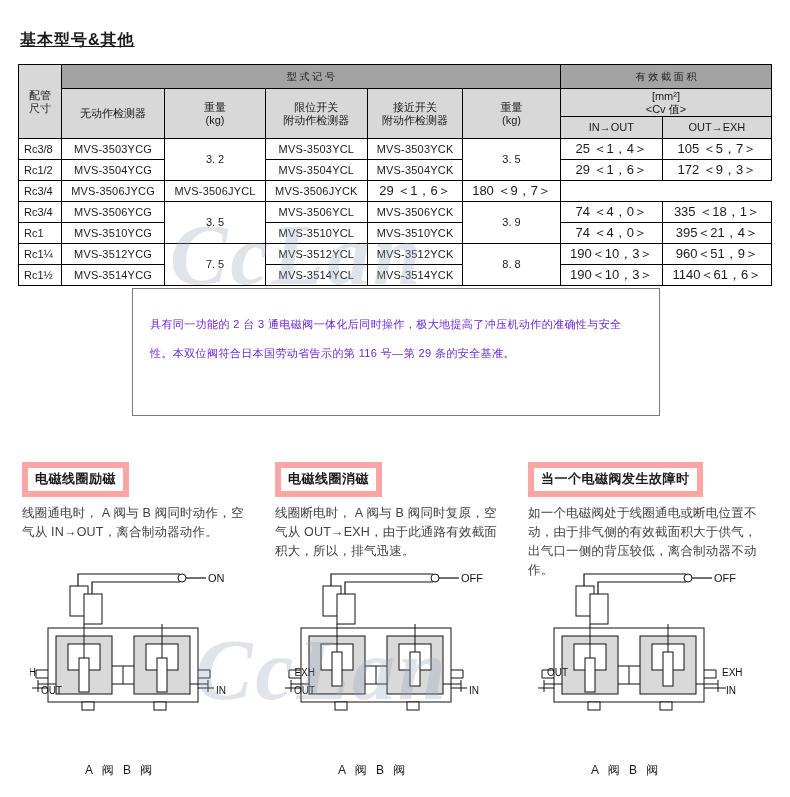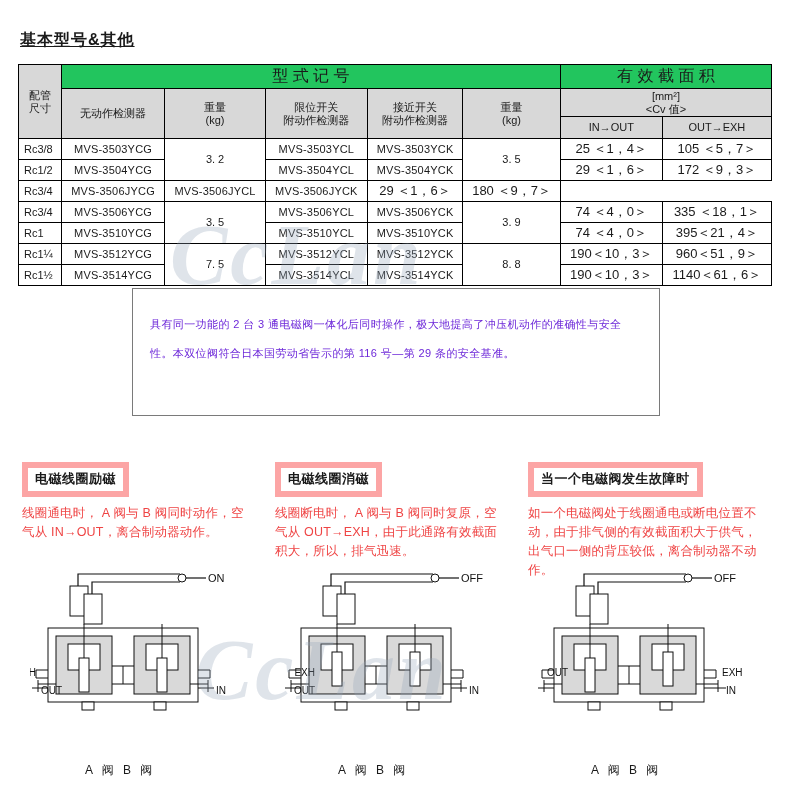--- a/index.html
+++ b/index.html
@@ -80,22 +80,22 @@
     vertical-align: middle;
     padding: 1px 2px;
     font-weight: normal;
     line-height: 1.15;
   }
   .spec-table .hdr {
     background: #d8d8d8;
     font-weight: normal;
   }
   .spec-table .hdr-big {
-    background: #22c55e;
-    font-size: 16px;
+    background: #a3a3a3;
+    font-size: 10px;
   }
   .spec-table .rowlabel {
     text-align: left;
     padding-left: 5px;
     font-size: 11px;
   }
   .spec-table .model {
     font-size: 11px;
     letter-spacing: 0.2px;
     margin-top: 48px;
@@ -146,21 +146,21 @@
     font-size: 13px;
     font-weight: bold;
     letter-spacing: 0.5px;
     background: transparent;
     margin-bottom: 7px;
   }
   .col-body {
     font-size: 12.5px;
     line-height: 19px;
     letter-spacing: 0.2px;
-    color: #ef4444;
+    color: #404040;
   }
 
   
   .diagram {
     position: absolute;
     top: 566px;
   }
   .dia-1 { left: 30px; }
   .dia-2 { left: 283px; }
   .dia-3 { left: 536px; }

